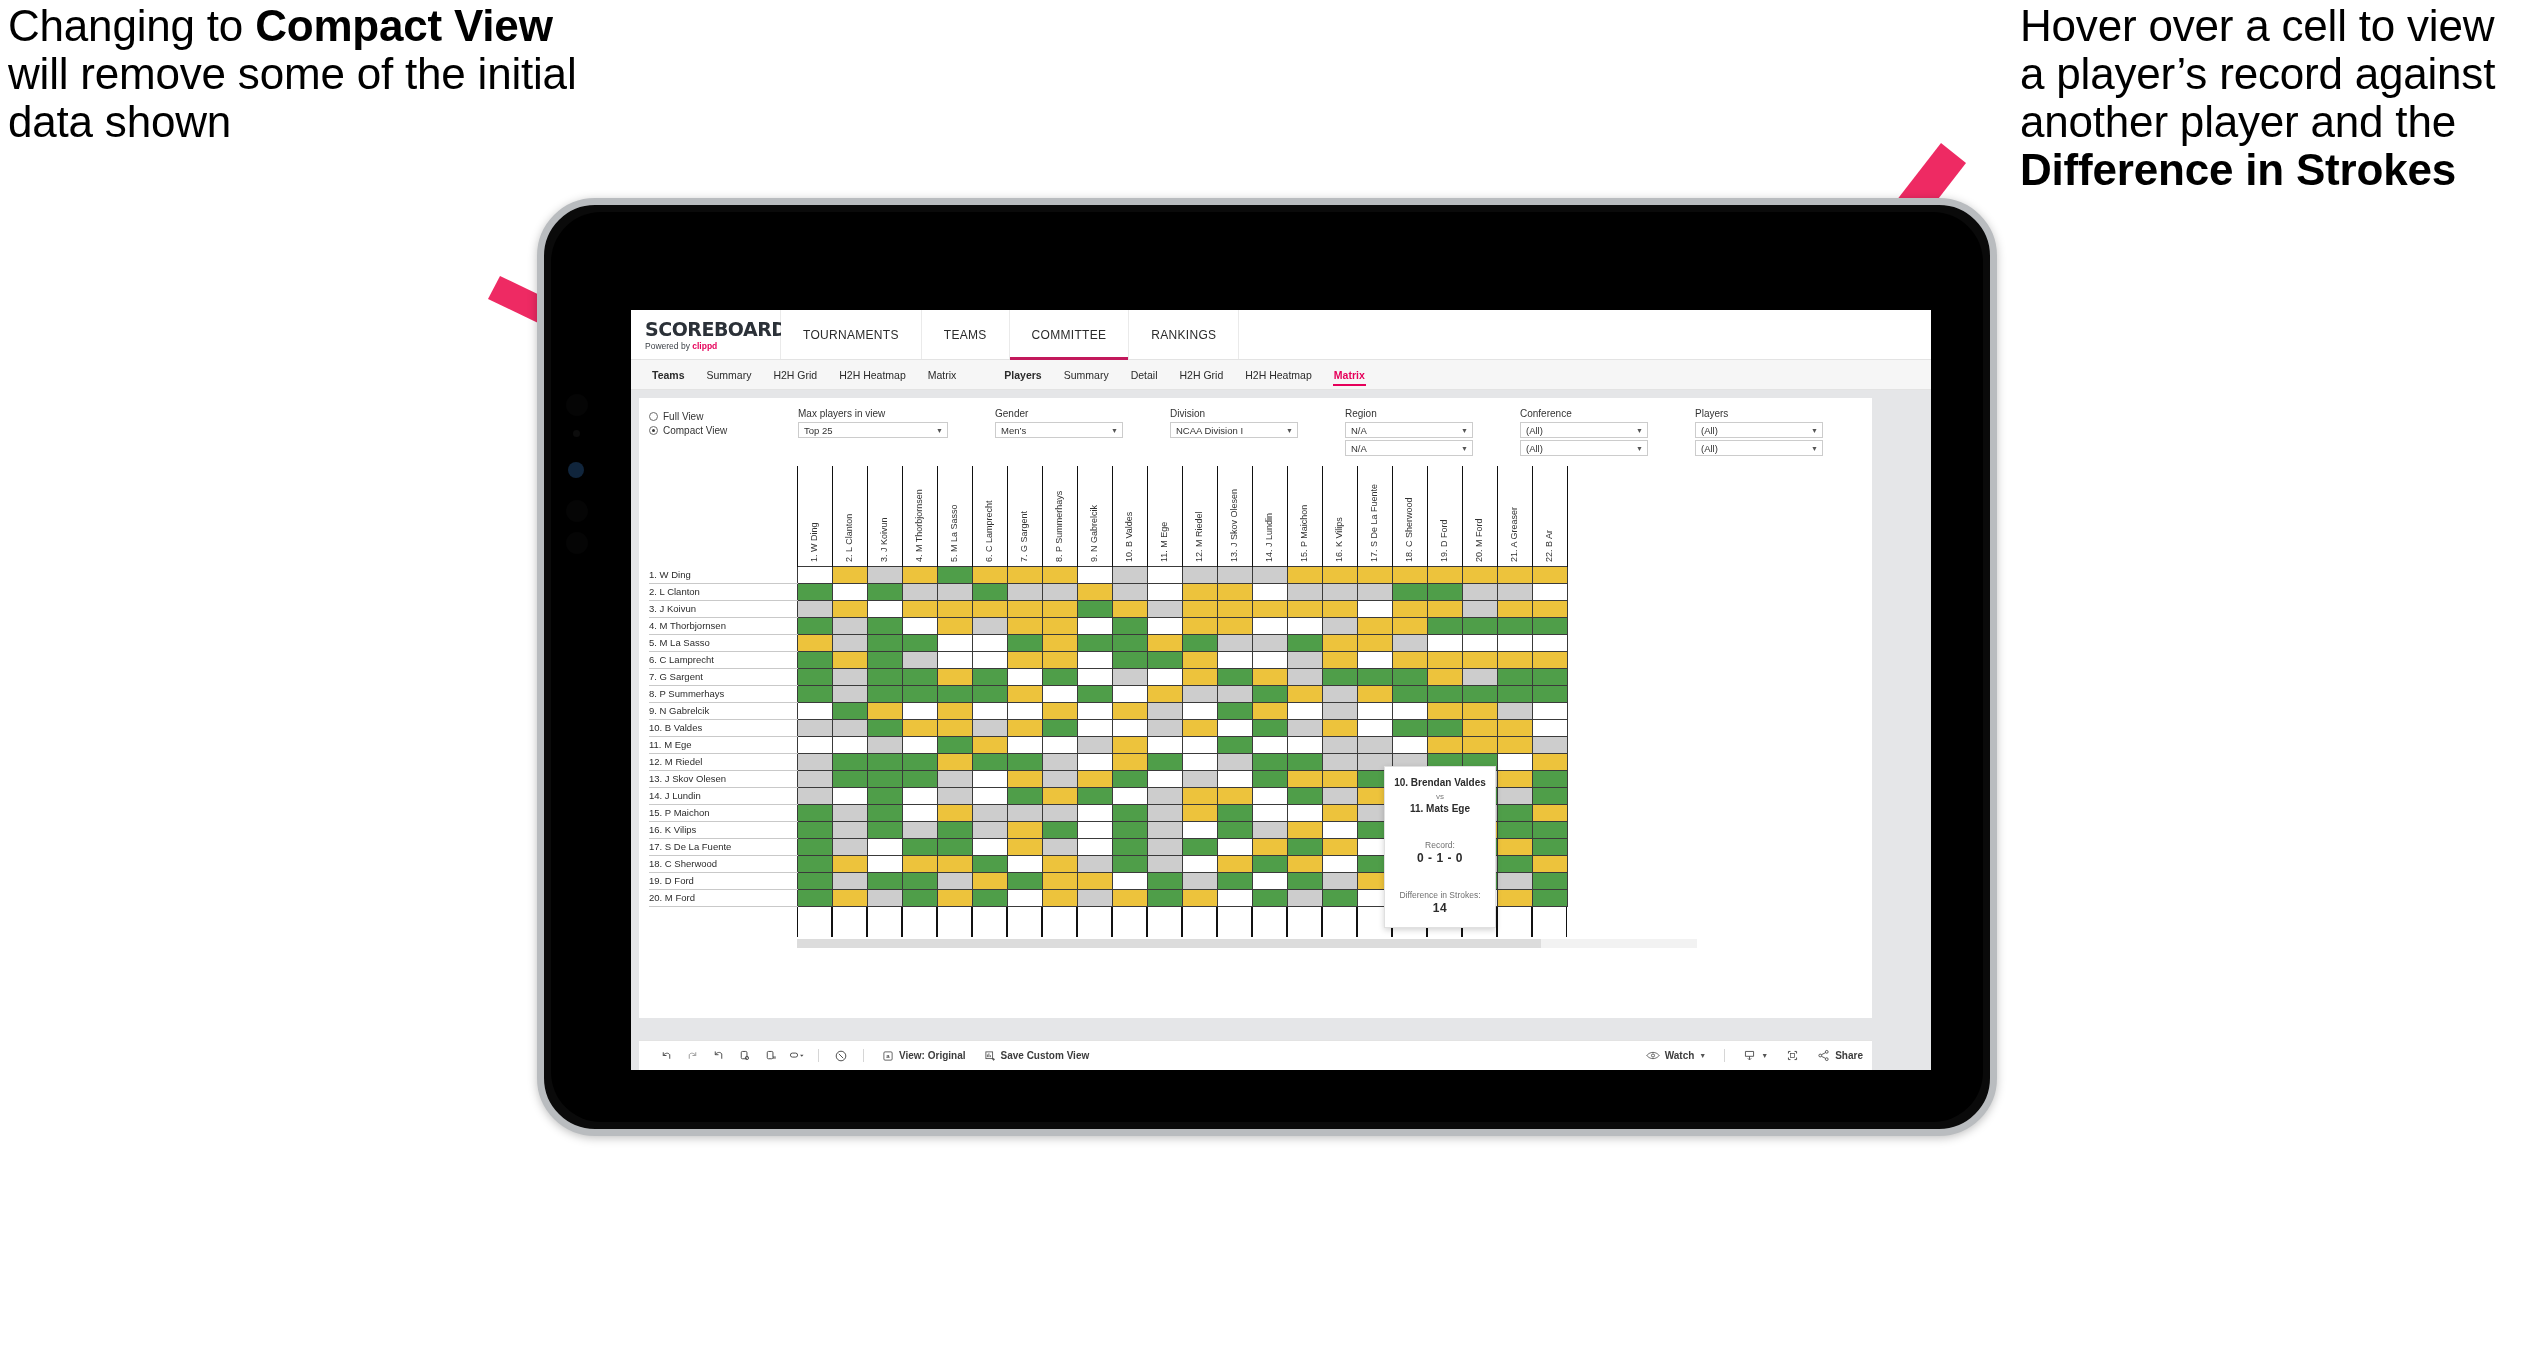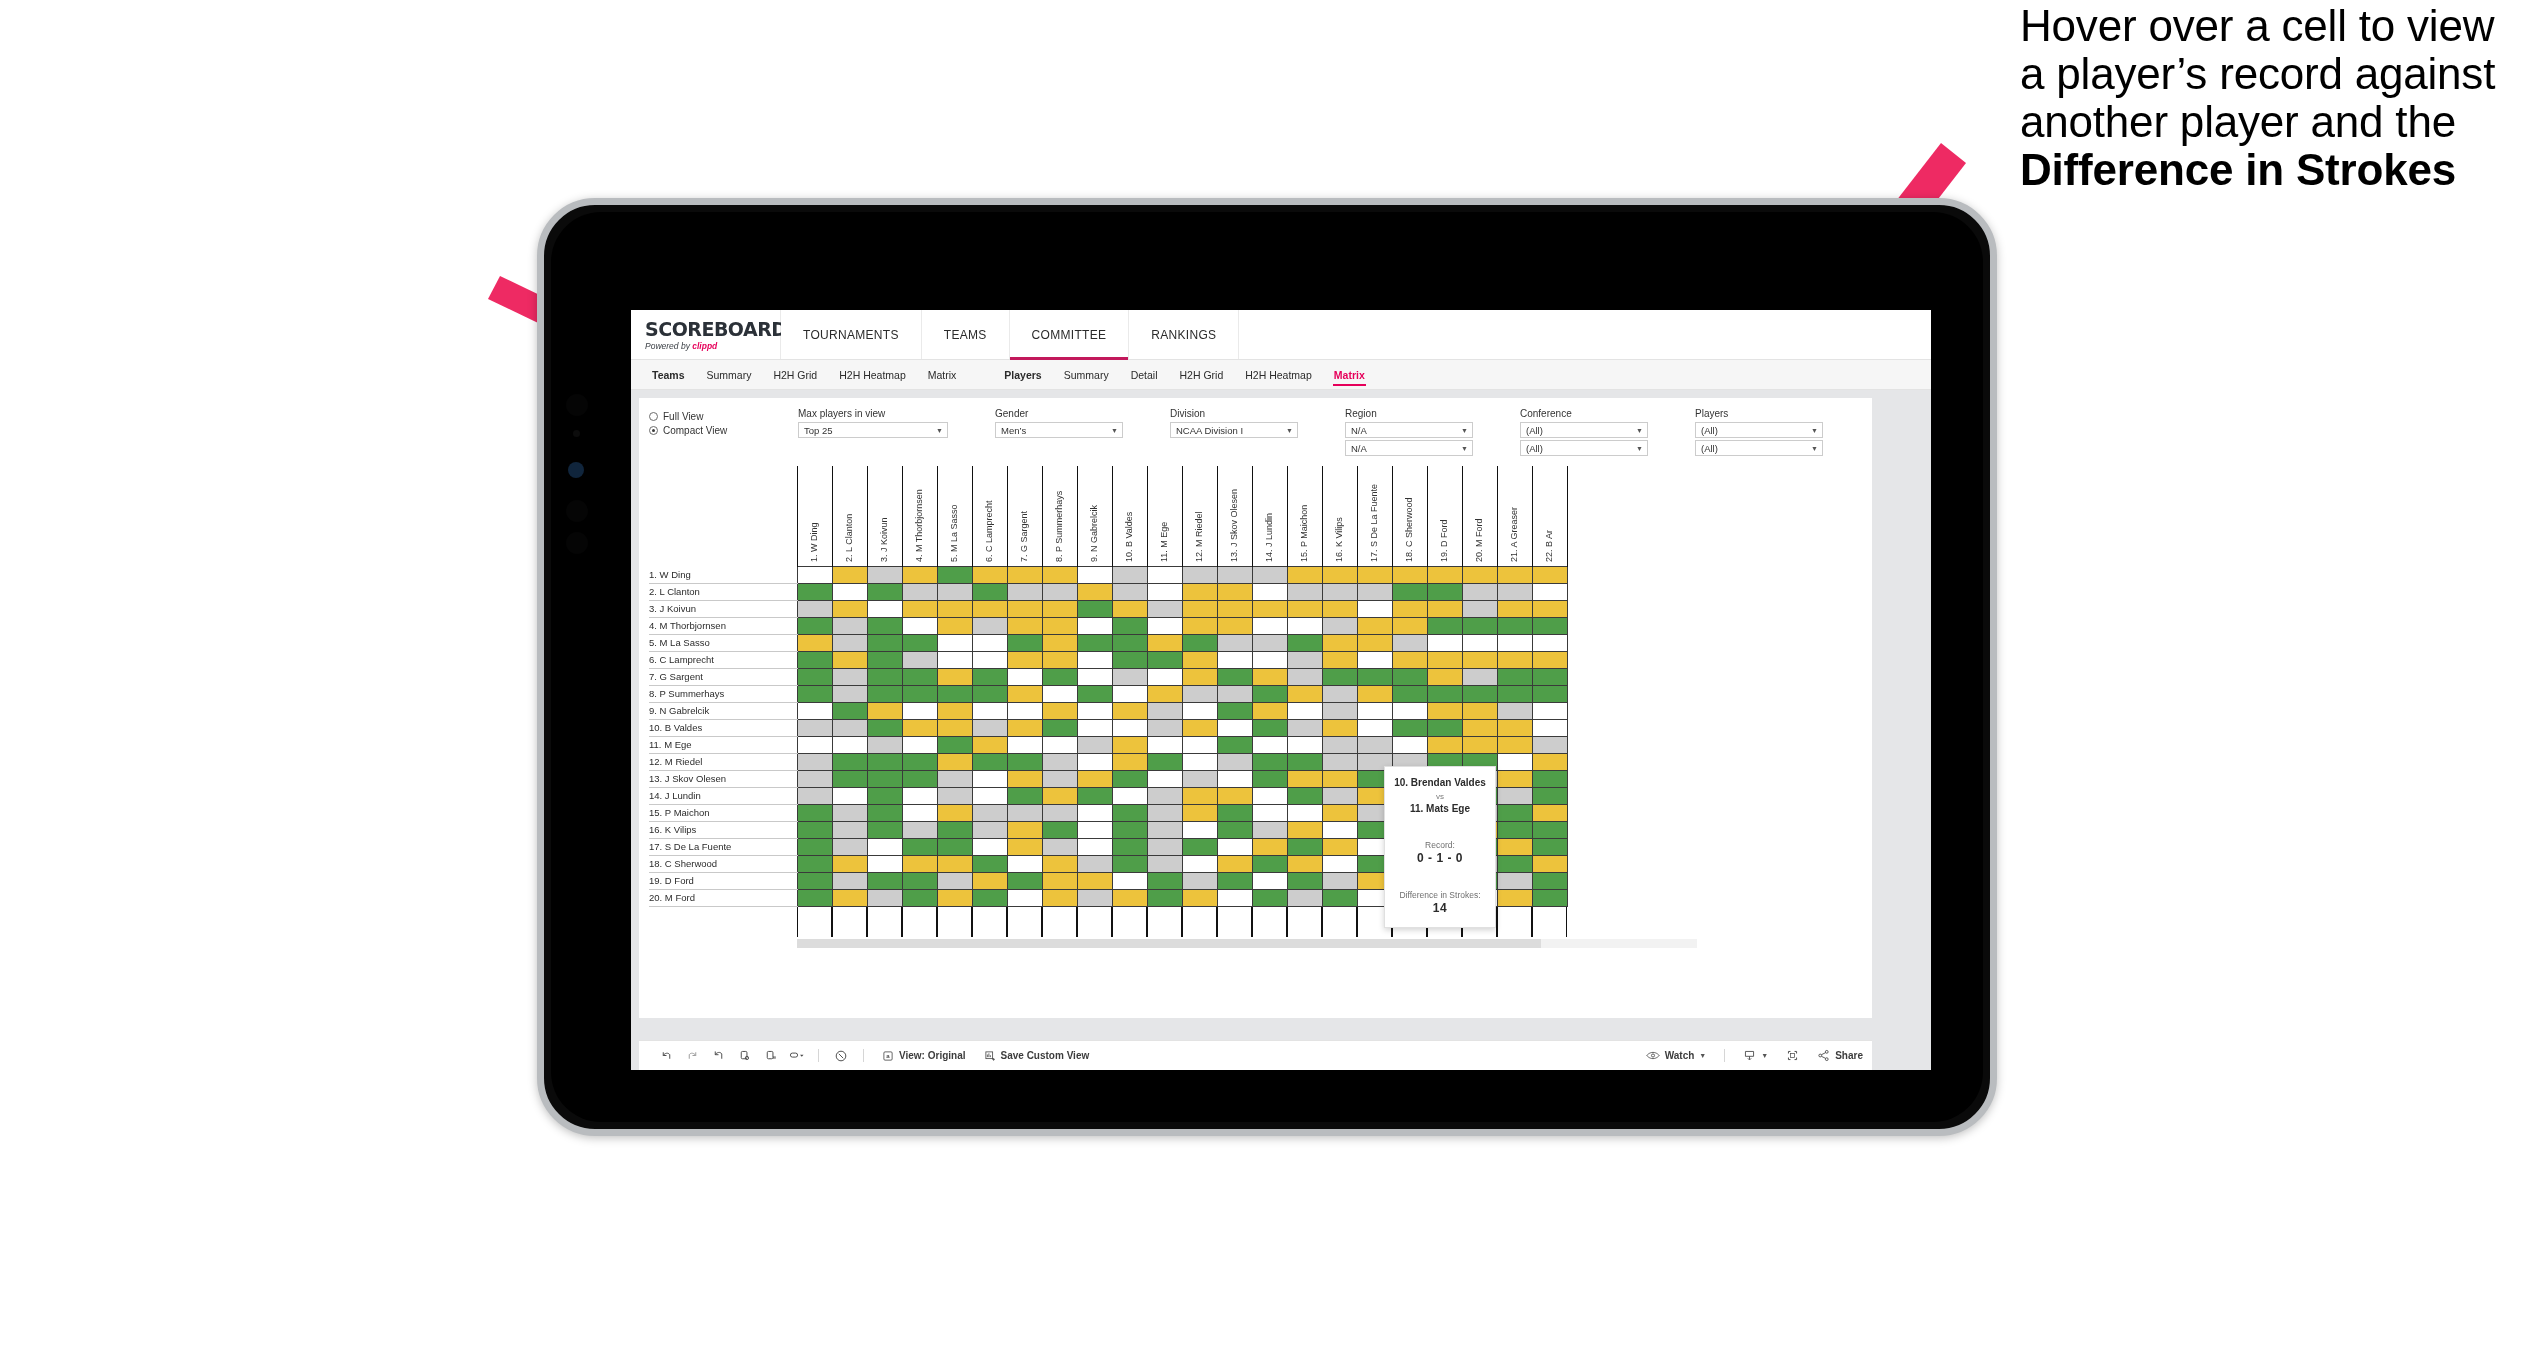--- a/index.html
+++ b/index.html
@@ -68,21 +68,21 @@
   }
   #brand {
     width: 150px; display: flex; flex-direction: column;
     justify-content: center; padding-left: 14px;
     border-right: 1px solid #eaeaea;
   }
   #brand-title {
     font-weight: 800; font-size: 19px; letter-spacing: -0.5px;
     color: #2b3138; font-family: "DejaVu Sans", sans-serif;
   }
-  #brand-sub { font-size: 8.5px; color: #3a3f45; margin-top: 1px; font-style: italic; }
+  #brand-sub { font-size: 8.5px; color: #3a3f45; margin-top: 1px; }
   #brand-sub .pink { color: #e6005a; font-weight: 700; }
   .topnav-item {
     display: flex; align-items: center; padding: 0 22px;
     font-size: 12px; color: #2b2b2b; letter-spacing: 0.3px;
     border-right: 1px solid #eaeaea; position: relative;
     background: #fff;
   }
   .topnav-item.active::after {
     content:""; position:absolute; left:0; right:0; bottom:-1px;
     height: 3px; background: #c2185b;
@@ -238,20 +238,23 @@
     <g fill="#ee2a63">
 
       <path d="M500,276 L812,426 L800,449 L488,299 Z"></path>
       <path d="M812,426 L847,441 L806,452 Z"></path>
 
       <path d="M1966,163 L1480,790 L1455,770 L1941,143 Z"></path>
       <path d="M1462,800 L1447,739 L1503,762 Z"></path>
     </g>
   </svg>
 
+  <div class="annot" id="annot-left">
+    <span>Changing to </span><b>Compact View</b><span> will remove some of the initial data shown</span>
+  </div>
 
   <div class="annot" id="annot-right">
     <span>Hover over a cell to view a player’s record against another player and the </span><b>Difference in Strokes</b>
   </div>
 
   <div id="tablet">
     <div id="tablet-inner">
       <div class="cam-dot" id="cam1"></div>
       <div class="cam-dot" id="cam2"></div>
       <div class="cam-dot" id="cam3"></div>

